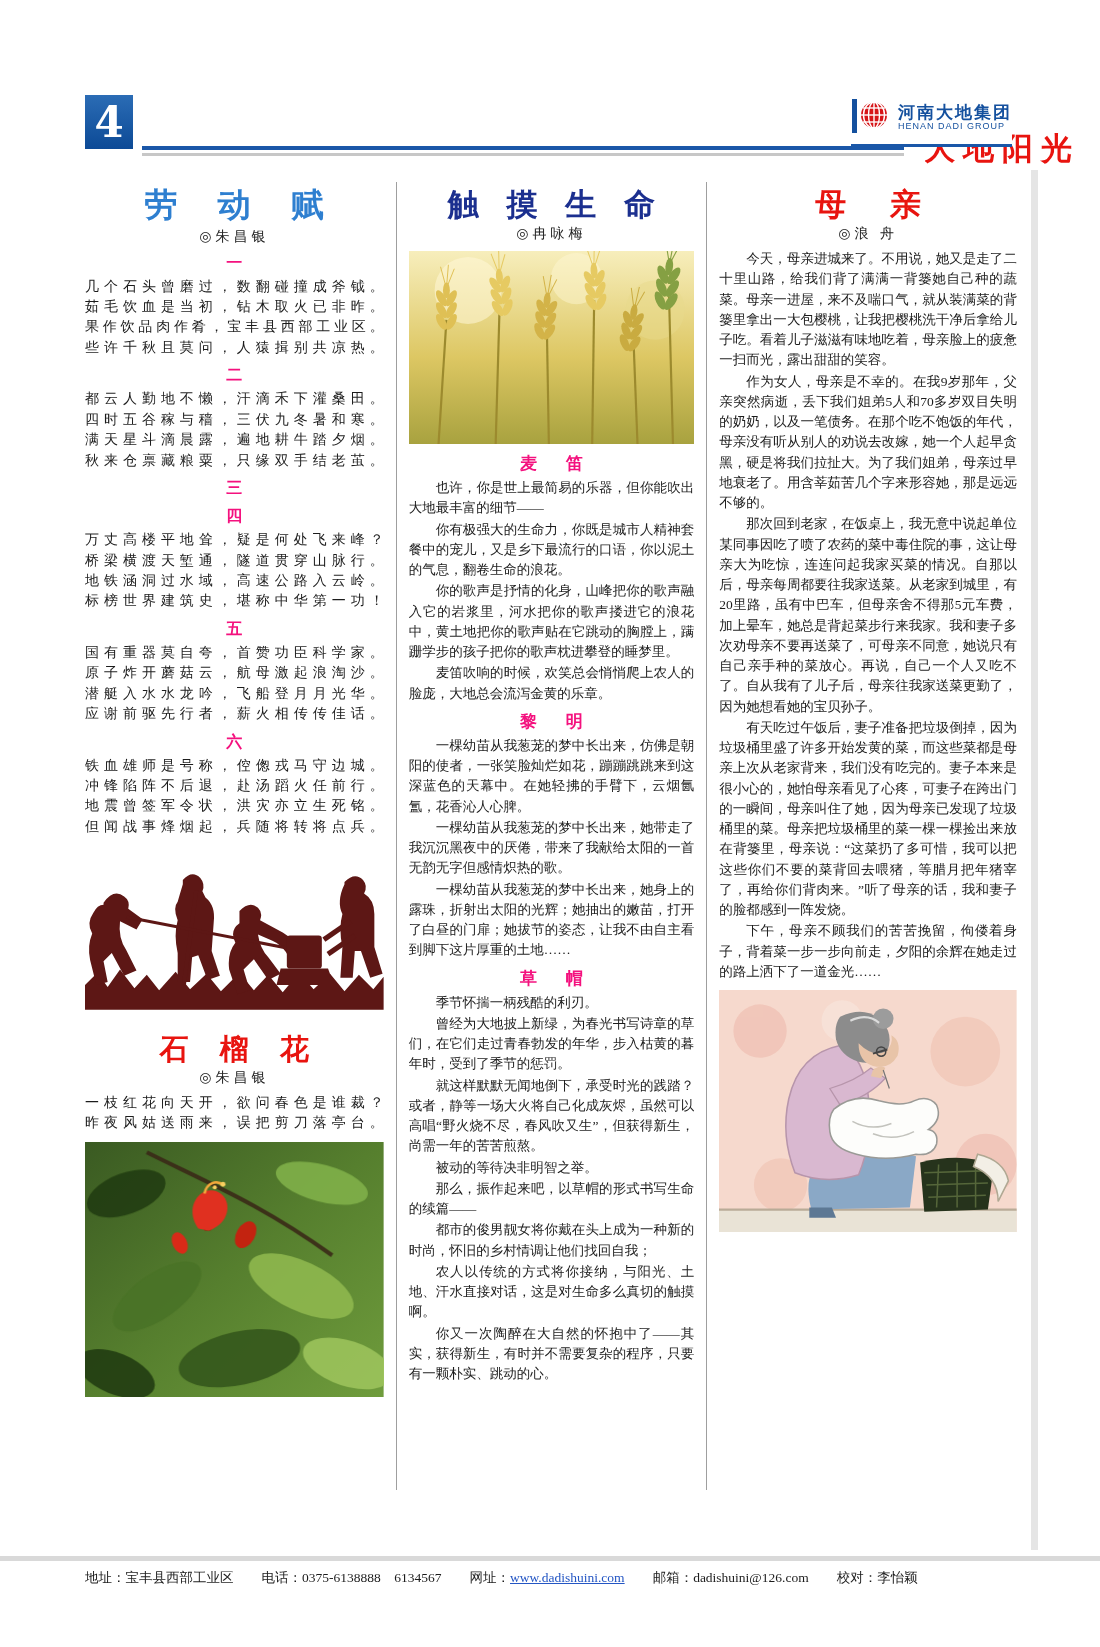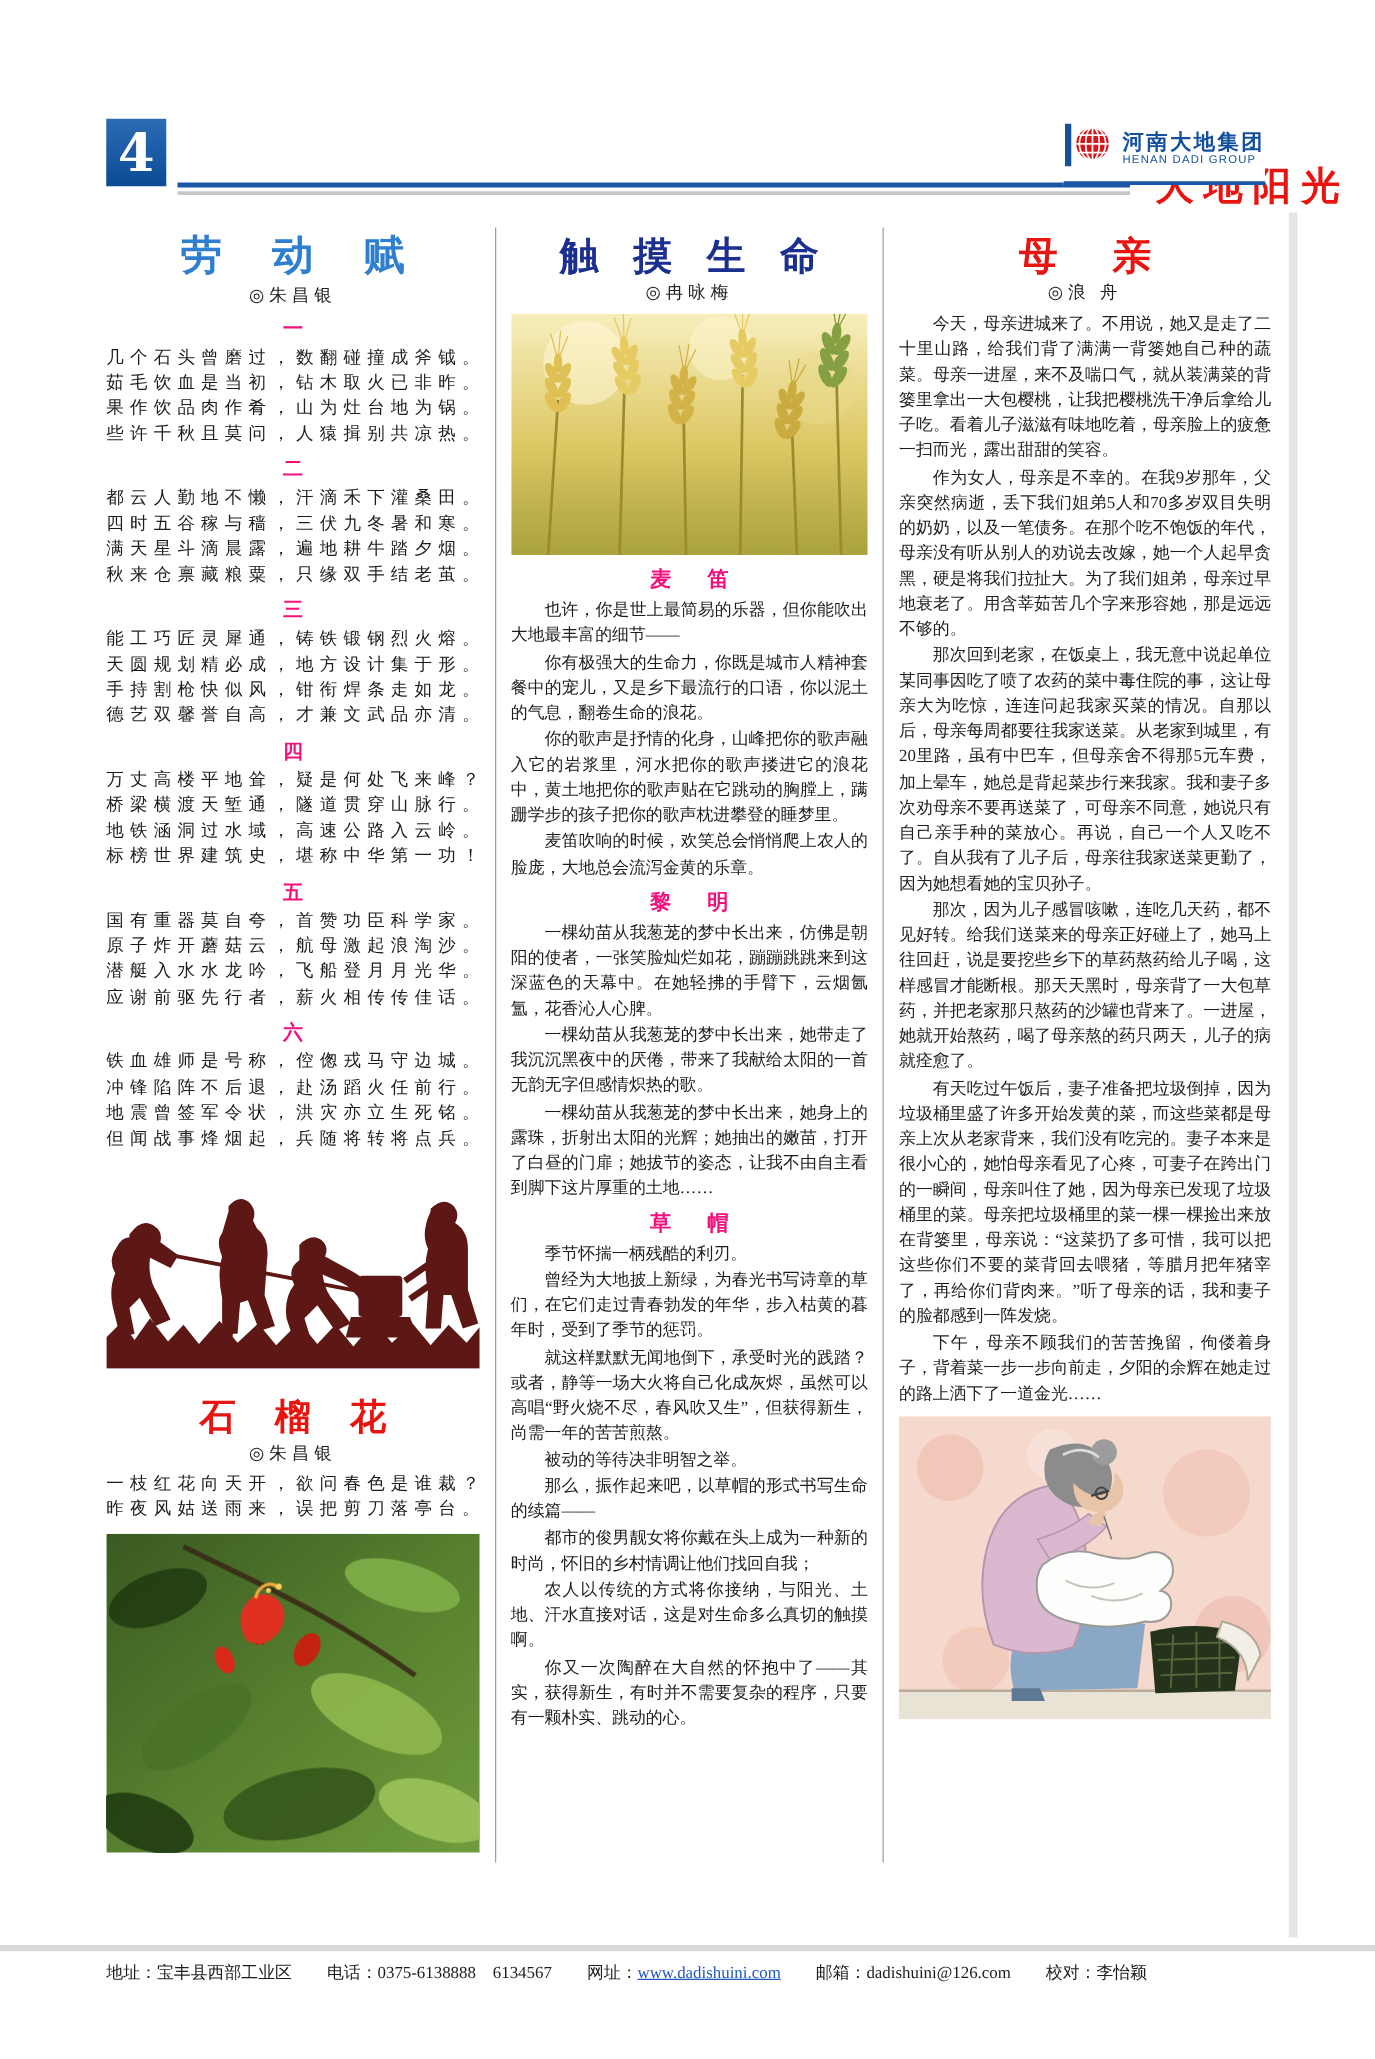--- a/index.html
+++ b/index.html
@@ -93,41 +93,35 @@
 
     <div class="col c1">
       <h2 class="art-title t-blue">劳 动 赋</h2>
       <div class="author">◎朱昌银</div>
 
       <div>
         <div class="sec-num">一</div>
         <div>
             <p class="poem-line">几个石头曾磨过，数翻碰撞成斧钺。</p>
             <p class="poem-line">茹毛饮血是当初，钻木取火已非昨。</p>
-            <p class="poem-line">果作饮品肉作肴，山为灶台地为锅。</p>
+            <p class="poem-line">果作饮品肉作肴，宝丰县西部工业区。</p>
             <p class="poem-line">些许千秋且莫问，人猿揖别共凉热。</p>
           </div>
       </div>
       <div>
         <div class="sec-num">二</div>
         <div>
             <p class="poem-line">都云人勤地不懒，汗滴禾下灌桑田。</p>
             <p class="poem-line">四时五谷稼与穑，三伏九冬暑和寒。</p>
             <p class="poem-line">满天星斗滴晨露，遍地耕牛踏夕烟。</p>
             <p class="poem-line">秋来仓禀藏粮粟，只缘双手结老茧。</p>
           </div>
       </div>
       <div>
         <div class="sec-num">三</div>
-        <div>
-            <p class="poem-line">能工巧匠灵犀通，铸铁锻钢烈火熔。</p>
-            <p class="poem-line">天圆规划精必成，地方设计集于形。</p>
-            <p class="poem-line">手持割枪快似风，钳衔焊条走如龙。</p>
-            <p class="poem-line">德艺双馨誉自高，才兼文武品亦清。</p>
-          </div>
       </div>
       <div>
         <div class="sec-num">四</div>
         <div>
             <p class="poem-line">万丈高楼平地耸，疑是何处飞来峰？</p>
             <p class="poem-line">桥梁横渡天堑通，隧道贯穿山脉行。</p>
             <p class="poem-line">地铁涵洞过水域，高速公路入云岭。</p>
             <p class="poem-line">标榜世界建筑史，堪称中华第一功！</p>
           </div>
       </div>
@@ -289,21 +283,20 @@
       </div>
     </div>
 
     <div class="col c3">
       <h2 class="art-title t-red">母  亲</h2>
       <div class="author">◎浪  舟</div>
       <div>
           <p class="para">今天，母亲进城来了。不用说，她又是走了二十里山路，给我们背了满满一背篓她自己种的蔬菜。母亲一进屋，来不及喘口气，就从装满菜的背篓里拿出一大包樱桃，让我把樱桃洗干净后拿给儿子吃。看着儿子滋滋有味地吃着，母亲脸上的疲惫一扫而光，露出甜甜的笑容。</p>
           <p class="para">作为女人，母亲是不幸的。在我9岁那年，父亲突然病逝，丢下我们姐弟5人和70多岁双目失明的奶奶，以及一笔债务。在那个吃不饱饭的年代，母亲没有听从别人的劝说去改嫁，她一个人起早贪黑，硬是将我们拉扯大。为了我们姐弟，母亲过早地衰老了。用含莘茹苦几个字来形容她，那是远远不够的。</p>
           <p class="para">那次回到老家，在饭桌上，我无意中说起单位某同事因吃了喷了农药的菜中毒住院的事，这让母亲大为吃惊，连连问起我家买菜的情况。自那以后，母亲每周都要往我家送菜。从老家到城里，有20里路，虽有中巴车，但母亲舍不得那5元车费，加上晕车，她总是背起菜步行来我家。我和妻子多次劝母亲不要再送菜了，可母亲不同意，她说只有自己亲手种的菜放心。再说，自己一个人又吃不了。自从我有了儿子后，母亲往我家送菜更勤了，因为她想看她的宝贝孙子。</p>
-          <p class="para">那次，因为儿子感冒咳嗽，连吃几天药，都不见好转。给我们送菜来的母亲正好碰上了，她马上往回赶，说是要挖些乡下的草药熬药给儿子喝，这样感冒才能断根。那天天黑时，母亲背了一大包草药，并把老家那只熬药的沙罐也背来了。一进屋，她就开始熬药，喝了母亲熬的药只两天，儿子的病就痊愈了。</p>
           <p class="para">有天吃过午饭后，妻子准备把垃圾倒掉，因为垃圾桶里盛了许多开始发黄的菜，而这些菜都是母亲上次从老家背来，我们没有吃完的。妻子本来是很小心的，她怕母亲看见了心疼，可妻子在跨出门的一瞬间，母亲叫住了她，因为母亲已发现了垃圾桶里的菜。母亲把垃圾桶里的菜一棵一棵捡出来放在背篓里，母亲说：“这菜扔了多可惜，我可以把这些你们不要的菜背回去喂猪，等腊月把年猪宰了，再给你们背肉来。”听了母亲的话，我和妻子的脸都感到一阵发烧。</p>
           <p class="para">下午，母亲不顾我们的苦苦挽留，佝偻着身子，背着菜一步一步向前走，夕阳的余辉在她走过的路上洒下了一道金光……</p>
         </div>
 
       <figure>
         <svg viewBox="0 0 290 236" preserveAspectRatio="none">
           <rect width="290" height="236" fill="#f6d9cd"></rect>
           <g opacity="0.6">
             <circle cx="40" cy="40" r="26" fill="#eebbae"></circle>
             <circle cx="240" cy="60" r="34" fill="#f0c2b2"></circle>

